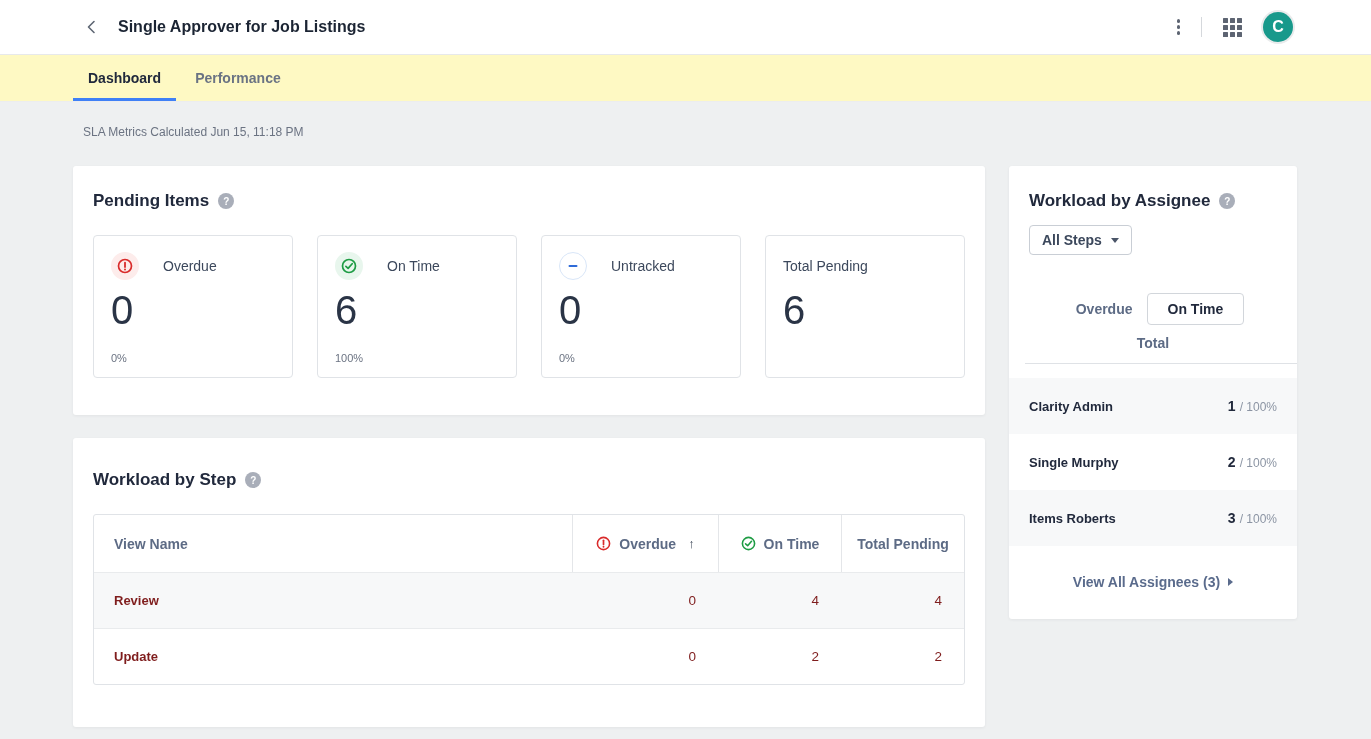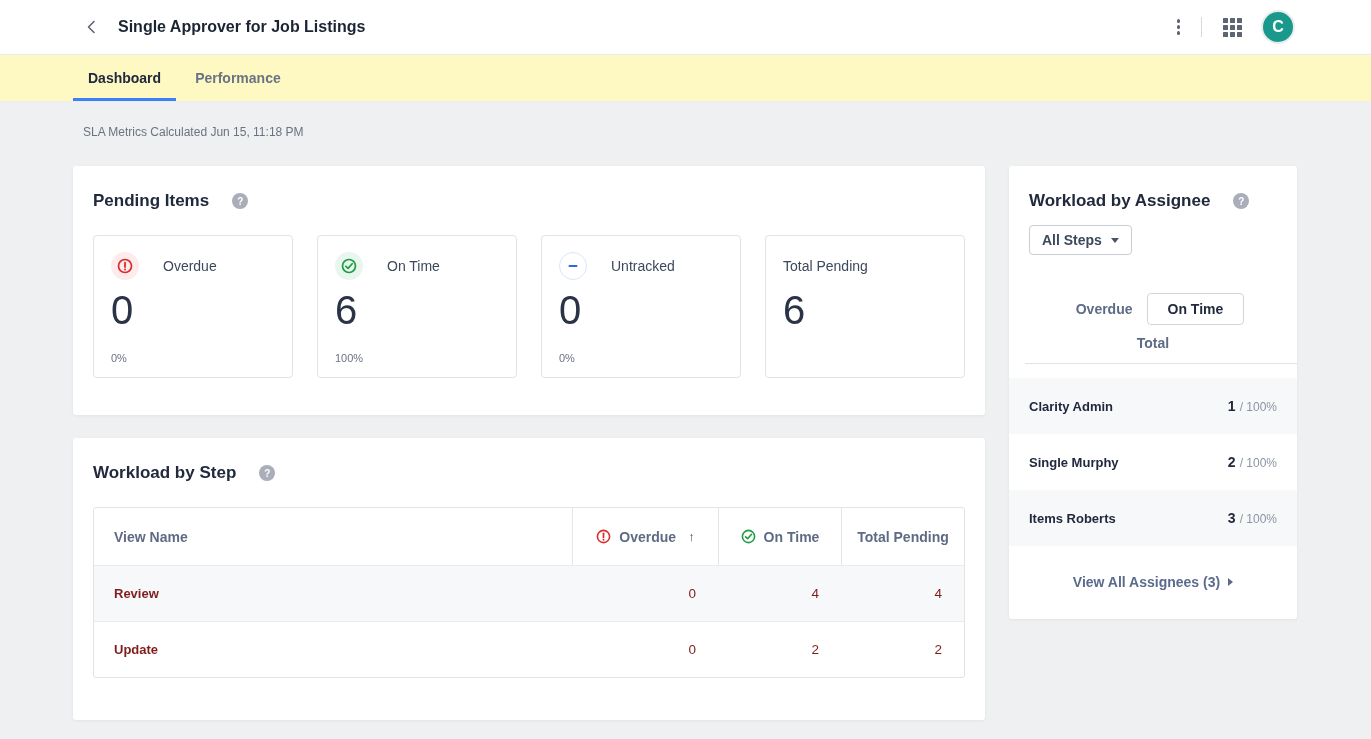--- a/index.html
+++ b/index.html
@@ -41,21 +41,21 @@
   }
   .tab.active { color:#21293c; }
   .tab.active::after { content:""; position:absolute; left:0; right:0; bottom:0; height:3px; background:#3f80f6; }
   
   .main { padding:23px 74px 16px 73px; }
   .sla-note { font-size:12px; color:#6b7382; margin-left:10px; }
   .columns { display:flex; gap:24px; align-items:flex-start; margin-top:27px; }
   .col-left { width:912px; display:flex; flex-direction:column; gap:23px; }
   .col-right { width:288px; }
   .card { background:#fff; border-radius:3px; box-shadow:0 1px 3px rgba(27,35,50,0.06); }
-  .card-title { font-size:17px; font-weight:700; color:#21293c; display:flex; align-items:center; gap:23px; }
+  .card-title { font-size:17px; font-weight:700; color:#21293c; display:flex; align-items:center; gap:9px; }
   .help {
     width:16px; height:16px; border-radius:50%; background:#a9aeb9; color:#fff;
     font-size:10px; font-weight:700; display:inline-flex; align-items:center; justify-content:center;
     cursor:pointer; flex:none;
   }
   
   .card-pending { padding:25px 20px 37px; }
   .metrics { display:flex; justify-content:space-between; margin-top:24px; }
   .metric {
     width:200px; height:143px; border:1px solid #e0e3e7; border-radius:4px;
@@ -63,21 +63,21 @@
   }
   .metric-head { display:flex; align-items:center; gap:24px; min-height:28px; }
   .mi { width:28px; height:28px; border-radius:50%; display:flex; align-items:center; justify-content:center; flex:none; }
   .mi-red   { background:#fdeceb; color:#d92b2b; }
   .mi-green { background:#e8f6ed; color:#1e9c44; }
   .mi-blue  { background:#fff; color:#2f6bd8; border:1px solid #d9e6f8; }
   .metric-label { font-size:14px; color:#3c485c; }
   .metric-value { font-size:40px; font-weight:400; color:#2a3446; line-height:1.05; margin-top:9px; }
   .metric-pct { font-size:11px; color:#6b7382; margin-top:auto; }
   
-  .card-step { padding:25px 20px 42px; }
+  .card-step { padding:32px 20px 42px; }
   .step-table { margin-top:24px; border:1px solid #e0e3e7; border-radius:3px; overflow:hidden; }
   .trow { display:grid; grid-template-columns:478px 146px 123px 123px; }
   .thead { height:57px; }
   .th {
     display:flex; align-items:center; justify-content:center; gap:8px;
     font-size:14px; font-weight:700; color:#5d6b85; cursor:pointer;
   }
   .th-first { justify-content:flex-start; padding-left:20px; }
   .th + .th { border-left:1px solid #e4e6e9; }
   .sort-arrow { font-size:13px; color:#3c4657; margin-left:4px; font-weight:400; }

